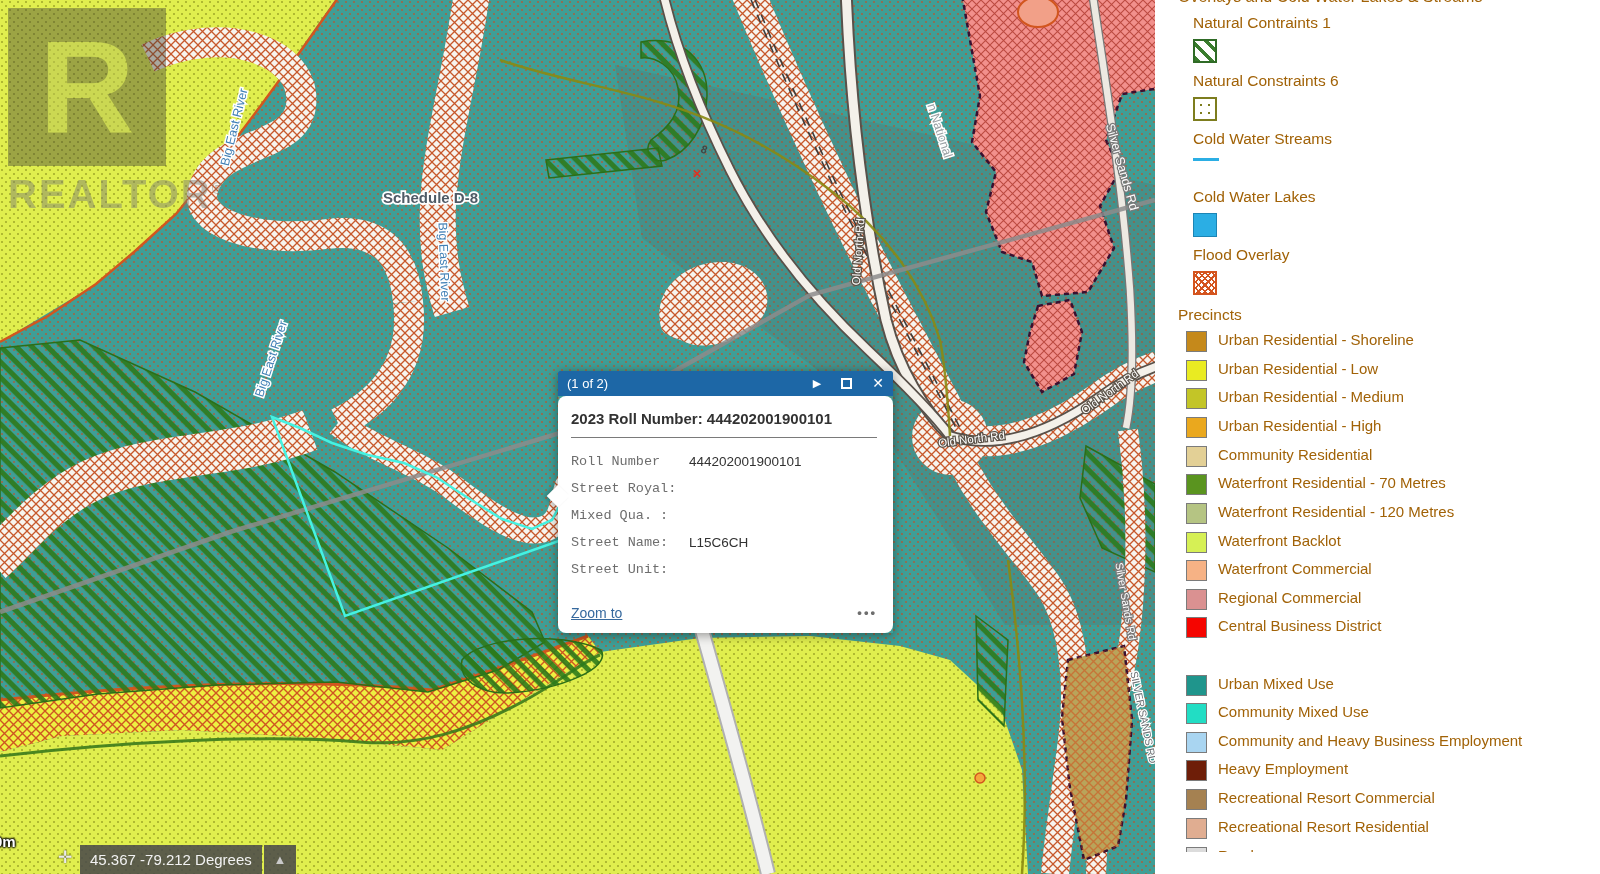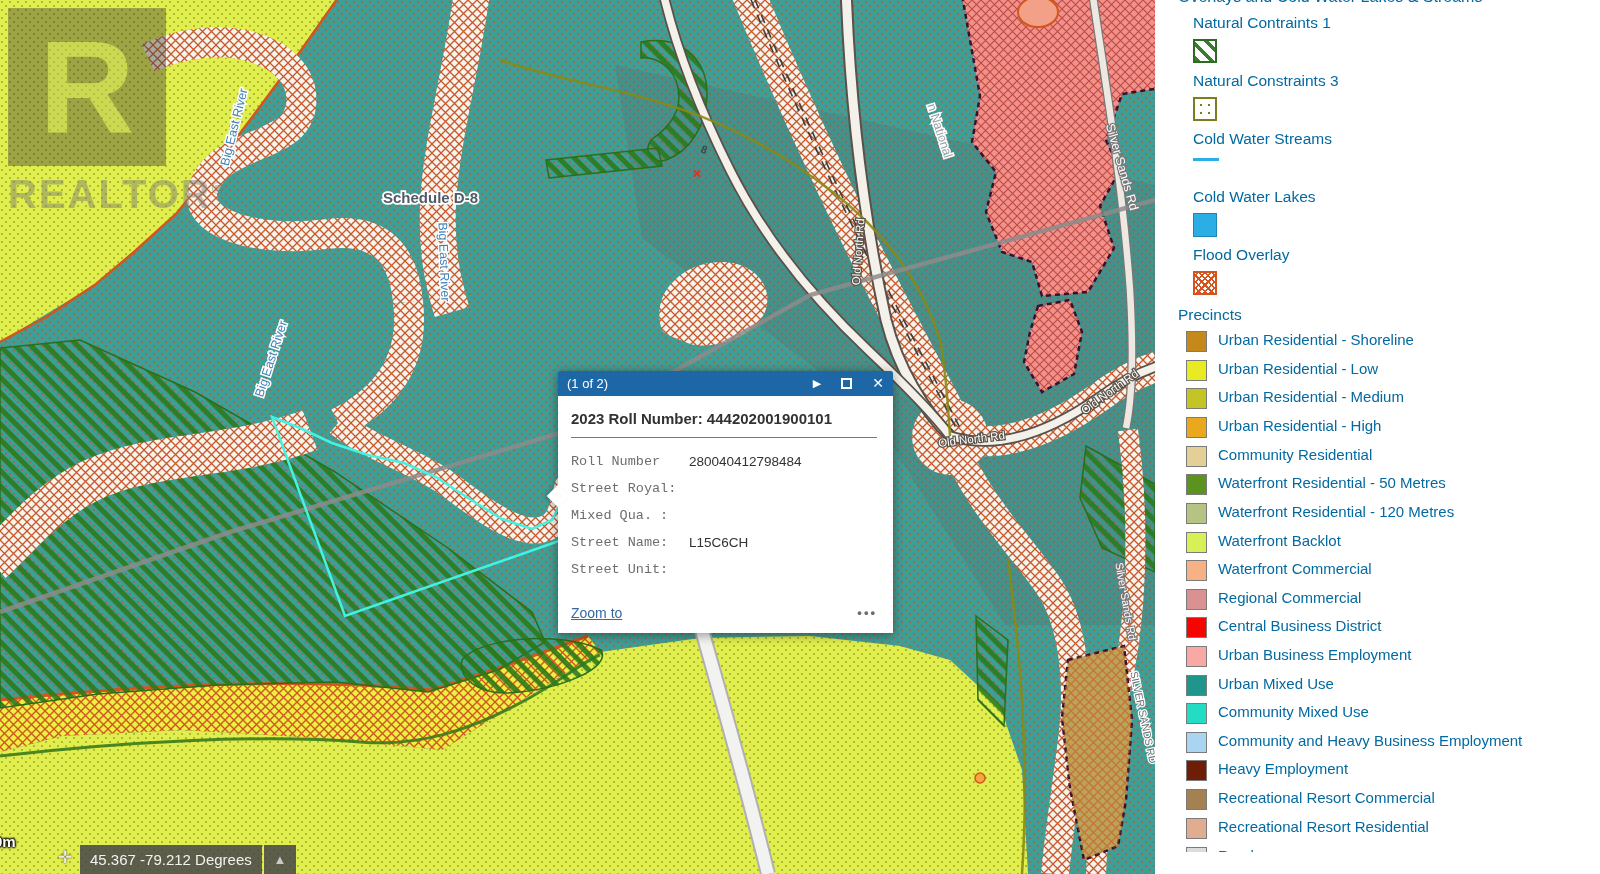--- a/index.html
+++ b/index.html
@@ -42,35 +42,35 @@
 
   
   #popup { position:absolute; left:558px; top:371px; width:335px;
         box-shadow:0 2px 10px rgba(0,0,0,.4); font-family:"Liberation Sans",sans-serif; }
   #popup .hdr { height:25px; background:#1d67a6; color:#fff; display:flex; align-items:center;
         padding:0 9px; font-size:13px; border-radius:2px 2px 0 0; }
   #popup .hdr .title { flex:1 1 auto; }
   #popup .hdr .hbtn { color:#fff; margin-left:20px; cursor:pointer; font-size:11px; line-height:25px; }
   #popup .hdr .maxbox { width:11px; height:11px; border:2px solid #fff; margin-left:20px; }
   #popup .hdr .closex { font-size:14px; }
-  #popup .body { background:#fff; padding:12px 16px 12px 13px; }
+  #popup .body { background:#fff; padding:12px 16px 12px 13px;border-radius:8px; }
   #popup .ptitle { font-size:15px; font-weight:bold; color:#323232; margin:2px 0 10px; }
   #popup .rule { border:none; border-top:1px solid #7a7a7a; margin:0 0 10px; }
   #popup .frow { display:flex; height:27px; align-items:center; font-size:13.5px; }
   #popup .flabel { width:118px; color:#6e6e6e; flex:0 0 auto;font-family:Liberation Mono, monospace; }
   #popup .fvalue { color:#323232; }
   #popup .foot { display:flex; align-items:flex-start; margin-top:22px; }
   #popup .zoomto { font-size:14px; color:#36699e; text-decoration:underline; cursor:pointer; }
   #popup .more { margin-left:auto; color:#6e6e6e; font-size:13px; letter-spacing:2px; font-weight:bold; cursor:pointer; }
   #popup .pointer { position:absolute; left:-8px; top:117px; width:16px; height:16px; background:#fff;
         transform:rotate(45deg); box-shadow:-2px 2px 4px rgba(0,0,0,.18); }
 
   
   #legend { position:absolute; left:1155px; top:0; width:445px; height:852px; background:#fff;
-        color:#0369a1; overflow:hidden; }
+        color:#a16207; overflow:hidden; }
   #legend .clippedhdr { position:absolute; left:23px; top:-12px; font-size:16px; white-space:nowrap; }
   .ovitem { position:absolute; left:38px; }
   .ovitem .olabel { font-size:15.5px; }
   .sw { border:1px solid #8a8a8a; }
   .sw-nc1 { width:24px; height:24px; border:2px solid #2f6b26;
         background:repeating-linear-gradient(45deg,#3a7d2e 0 4px,#ffffff 4px 10px); }
   .sw-nc2 { width:24px; height:24px; border:2px solid #7d7d1e; background-color:#fff;
         background-image:radial-gradient(#7d7d1e 1.3px, transparent 1.4px);
         background-size:8px 8px; background-position:2px 2px; }
   .sw-stream { width:26px; height:3px; background:#2baee4; border:none; margin-top:10px; }
@@ -233,21 +233,21 @@
       <span class="title">(1 of 2)</span>
       <span class="hbtn">▶</span>
       <span class="maxbox"></span>
       <span class="hbtn closex">✕</span>
     </div>
     <div class="body">
       <div class="ptitle">2023 Roll Number: 444202001900101</div>
       <hr class="rule">
       <div class="frow">
         <span class="flabel">Roll Number</span>
-        <span class="fvalue">280040412798484</span>
+        <span class="fvalue">444202001900101</span>
       </div>
       <div class="frow">
         <span class="flabel">Street Royal:</span>
         <span class="fvalue"></span>
       </div>
       <div class="frow">
         <span class="flabel">Mixed Qua. :</span>
         <span class="fvalue"></span>
       </div>
       <div class="frow">
@@ -266,21 +266,21 @@
   </div>
 
   <div id="legend">
     <div class="clippedhdr">Overlays and Cold Water Lakes &amp; Streams</div>
 
     <div class="ovitem" style="top:14px">
       <div class="olabel">Natural Contraints 1</div>
       <div class="sw sw-nc1" style="margin-top:7px"></div>
     </div>
     <div class="ovitem" style="top:72px">
-      <div class="olabel">Natural Constraints 3</div>
+      <div class="olabel">Natural Constraints 6</div>
       <div class="sw sw-nc2" style="margin-top:7px"></div>
     </div>
     <div class="ovitem" style="top:130px">
       <div class="olabel">Cold Water Streams</div>
       <div class="sw-stream"></div>
     </div>
     <div class="ovitem" style="top:188px">
       <div class="olabel">Cold Water Lakes</div>
       <div class="sw sw-lake" style="margin-top:7px"></div>
     </div>
@@ -306,21 +306,21 @@
     <div class="prow" style="top:417px">
       <span class="psw" style="background: rgb(234, 168, 30);"></span>
       <span class="plabel">Urban Residential - High</span>
     </div>
     <div class="prow" style="top:446px">
       <span class="psw" style="background: rgb(227, 208, 150);"></span>
       <span class="plabel">Community Residential</span>
     </div>
     <div class="prow" style="top:474px">
       <span class="psw" style="background: rgb(90, 148, 31);"></span>
-      <span class="plabel">Waterfront Residential - 50 Metres</span>
+      <span class="plabel">Waterfront Residential - 70 Metres</span>
     </div>
     <div class="prow" style="top:503px">
       <span class="psw" style="background: rgb(181, 196, 131);"></span>
       <span class="plabel">Waterfront Residential - 120 Metres</span>
     </div>
     <div class="prow" style="top:532px">
       <span class="psw" style="background: rgb(214, 240, 85);"></span>
       <span class="plabel">Waterfront Backlot</span>
     </div>
     <div class="prow" style="top:560px">
@@ -328,24 +328,20 @@
       <span class="plabel">Waterfront Commercial</span>
     </div>
     <div class="prow" style="top:589px">
       <span class="psw" style="background: rgb(218, 145, 145);"></span>
       <span class="plabel">Regional Commercial</span>
     </div>
     <div class="prow" style="top:617px">
       <span class="psw" style="background: rgb(245, 5, 0);"></span>
       <span class="plabel">Central Business District</span>
     </div>
-    <div class="prow" style="top:646px">
-      <span class="psw" style="background: rgb(248, 169, 166);"></span>
-      <span class="plabel">Urban Business Employment</span>
-    </div>
     <div class="prow" style="top:675px">
       <span class="psw" style="background: rgb(31, 149, 140);"></span>
       <span class="plabel">Urban Mixed Use</span>
     </div>
     <div class="prow" style="top:703px">
       <span class="psw" style="background: rgb(34, 221, 196);"></span>
       <span class="plabel">Community Mixed Use</span>
     </div>
     <div class="prow" style="top:732px">
       <span class="psw" style="background: rgb(169, 213, 241);"></span>

